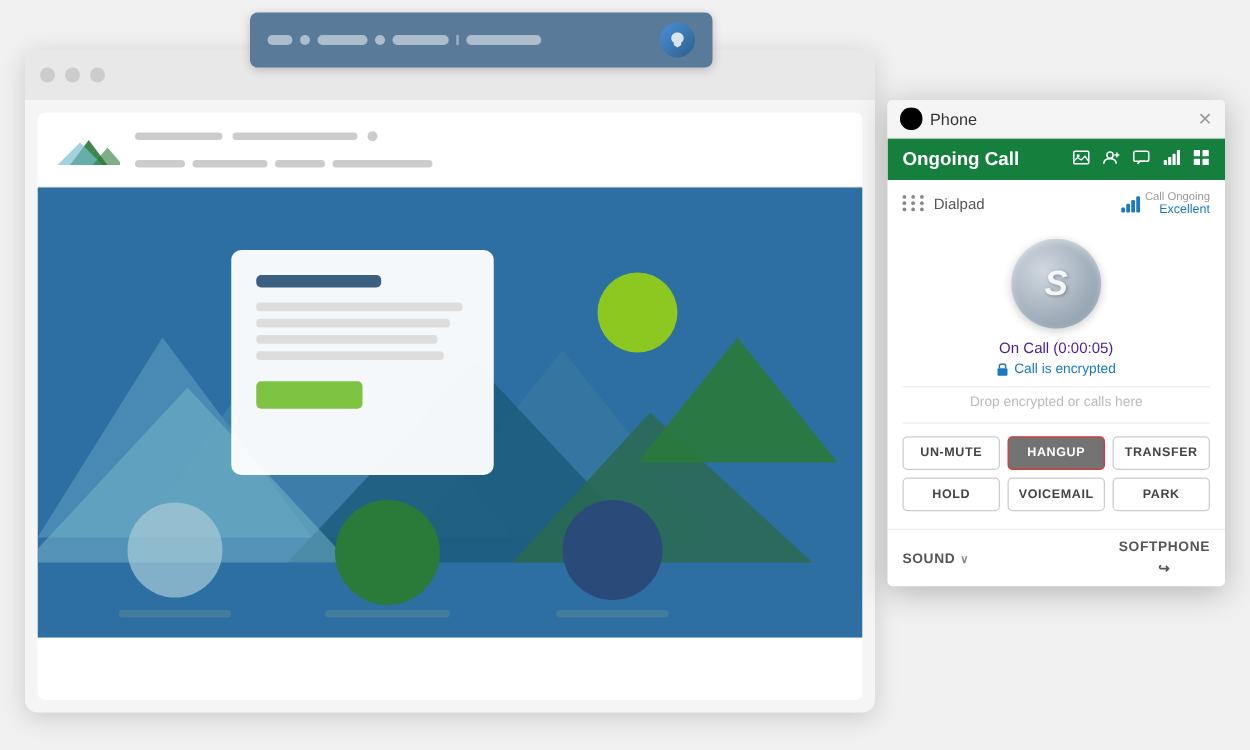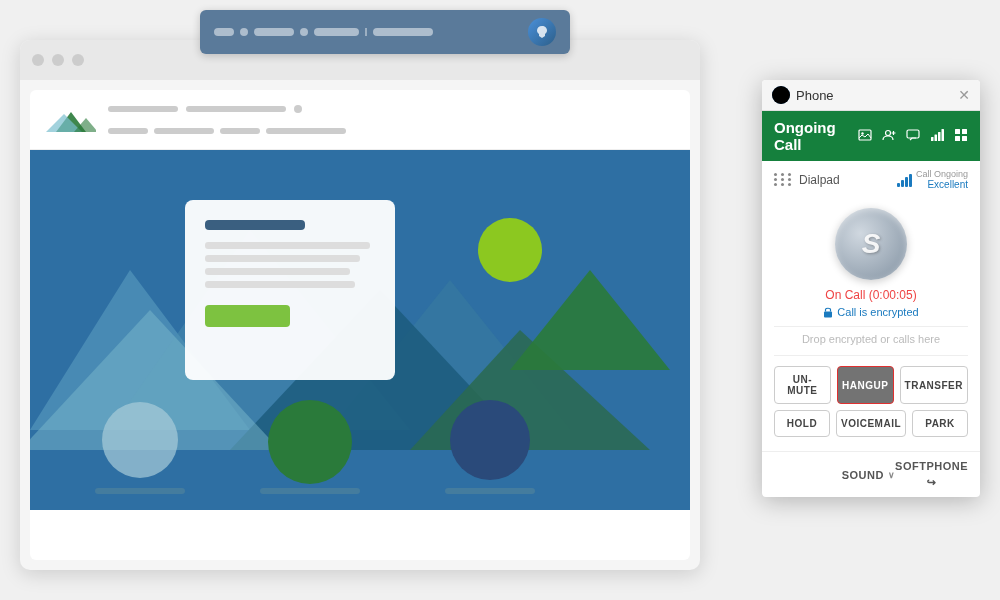--- a/index.html
+++ b/index.html
@@ -125,21 +125,21 @@
       align-items: center;
       justify-content: center;
       flex-shrink: 0;
     }
 
     
     .phone-panel {
       position: absolute;
       right: 20px;
       top: 80px;
-      width: 218px;
+      width: 270px;
       background: white;
       border-radius: 4px;
       box-shadow: 0 4px 25px rgba(0,0,0,0.25);
       z-index: 30;
       overflow: hidden;
     }
 
     .phone-titlebar {
       background: #f5f5f5;
       padding: 6px 10px;
@@ -289,21 +289,21 @@
     .avatar-s {
       font-size: 28px;
       font-weight: bold;
       color: rgba(255,255,255,0.9);
       text-shadow: 1px 1px 3px rgba(0,0,0,0.3);
       font-style: italic;
     }
 
     .on-call-text {
       font-size: 12px;
-      color: #ef4444;
+      color: #4c1d95;
       margin-bottom: 4px;
     }
 
     .encrypted-text {
       font-size: 11px;
       color: #1a7abf;
       display: flex;
       align-items: center;
       gap: 4px;
     }
@@ -339,21 +339,21 @@
     }
 
     .call-btn.hangup {
       background: #737373;
       border-color: #e03030;
       color: white;
     }
 
     .phone-footer {
       display: flex;
-      justify-content: flex-end;
+      justify-content: space-between;
       align-items: center;
       padding: 8px 12px;
       border-top: 1px solid #eee;
     }
 
     .sound-label {
       font-size: 11px;
       color: #555;
       font-weight: 600;
       letter-spacing: 0.5px;

